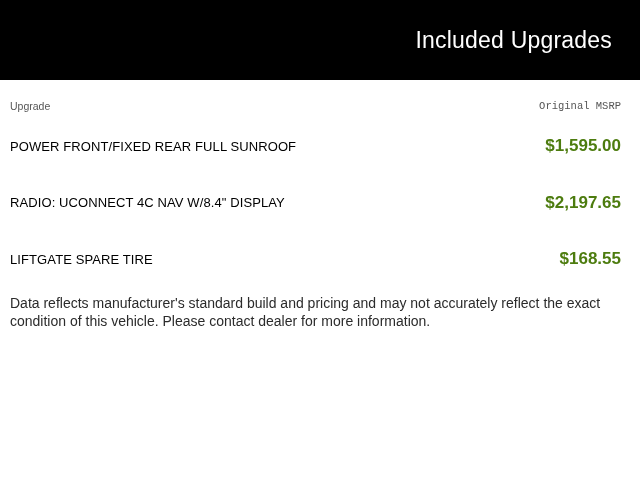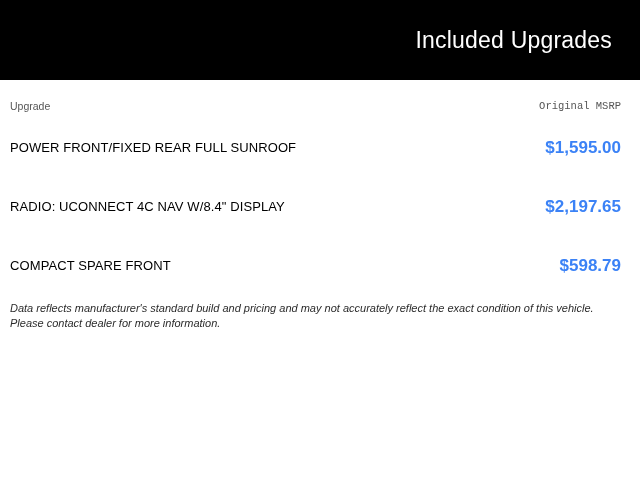--- a/index.html
+++ b/index.html
@@ -82,32 +82,31 @@
   .row-label {
     font-size: 13px;
     color: #000000;
     font-weight: 400;
     letter-spacing: 0.1px;
     white-space: nowrap;
   }
   .row-price {
     font-size: 17px;
     font-weight: bold;
-    color: #3b82f6;
+    color: #4d7c0f;
     white-space: nowrap;
     text-align: right;
   }
 
   
   .disclaimer {
     flex: 0 0 auto;
     padding: 6px 12px 4px 10px;
     box-sizing: border-box;
-    font-size: 11px;
-    font-style: italic;
+    font-size: 14px;
     color: #2b2b2b;
     line-height: 1.3;
   }
 
   .bottom-pad {
     flex: 0 0 30px;
   }
 </style>
 </head>
 <body>
@@ -130,22 +129,22 @@
       <div class="row-price">$1,595.00</div>
     </div>
 
     <div class="row">
       <div class="row-label">RADIO: UCONNECT 4C NAV W/8.4" DISPLAY</div>
       <div class="row-price">$2,197.65</div>
     </div>
 
 
     <div class="row">
-      <div class="row-label">COMPACT SPARE FRONT</div>
-      <div class="row-price">$598.79</div>
+      <div class="row-label">LIFTGATE SPARE TIRE</div>
+      <div class="row-price">$168.55</div>
     </div>
 
   </div>
 
   <div class="disclaimer">Data reflects manufacturer's standard build and pricing and may not accurately reflect the exact condition of this vehicle. Please contact dealer for more information.</div>
   <div class="bottom-pad"></div>
 
 </div>
 
 </body></html>

